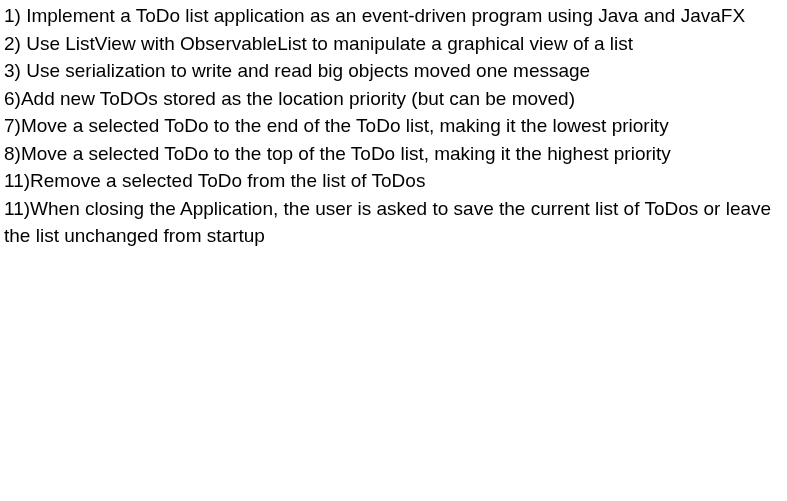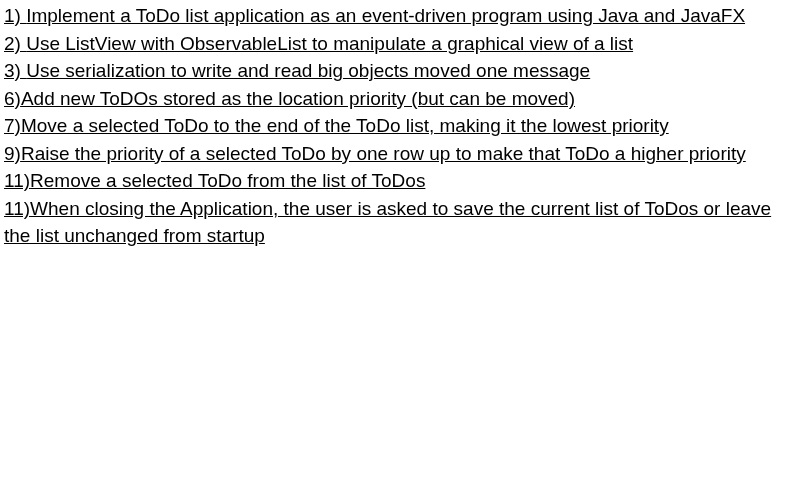--- a/index.html
+++ b/index.html
@@ -13,21 +13,20 @@
       background: #ffffff;
       font-family: "Comic Sans MS", "Comic Sans", cursive, sans-serif;
       font-size: 19px;
       color: #000000;
       line-height: 1.45;
       padding: 2px 4px;
       overflow: hidden;
     }
     .list {
       display: block;
-      text-decoration: underline;
     }
     .item {
       display: block;
       margin-bottom: 0;
     }
     .num {
       display: inline;
     }
     .text {
       display: inline;
@@ -46,21 +45,21 @@
   <div class="item">
     <span class="num">3) </span><span class="text">Use serialization to write and read big objects moved one message</span>
   </div>
   <div class="item">
     <span class="num">6)</span><span class="text">Add new ToDOs stored as the location priority (but can be moved)</span>
   </div>
   <div class="item">
     <span class="num">7)</span><span class="text">Move a selected ToDo to the end of the ToDo list,  making it the lowest priority</span>
   </div>
   <div class="item">
-    <span class="num">9)</span><span class="text">Raise the priority of a selected ToDo by one row up to make that ToDo a higher priority</span>
+    <span class="num">8)</span><span class="text">Move a selected ToDo to the top of the ToDo list, making it the highest priority</span>
   </div>
   <div class="item">
     <span class="num">11)</span><span class="text">Remove a selected ToDo from the list of ToDos</span>
   </div>
   <div class="item">
     <span class="num">11)</span><span class="text">When closing the Application, the user is asked to save the current list of ToDos or leave the list unchanged from startup</span>
   </div>
 </div>
 
 </body></html>

